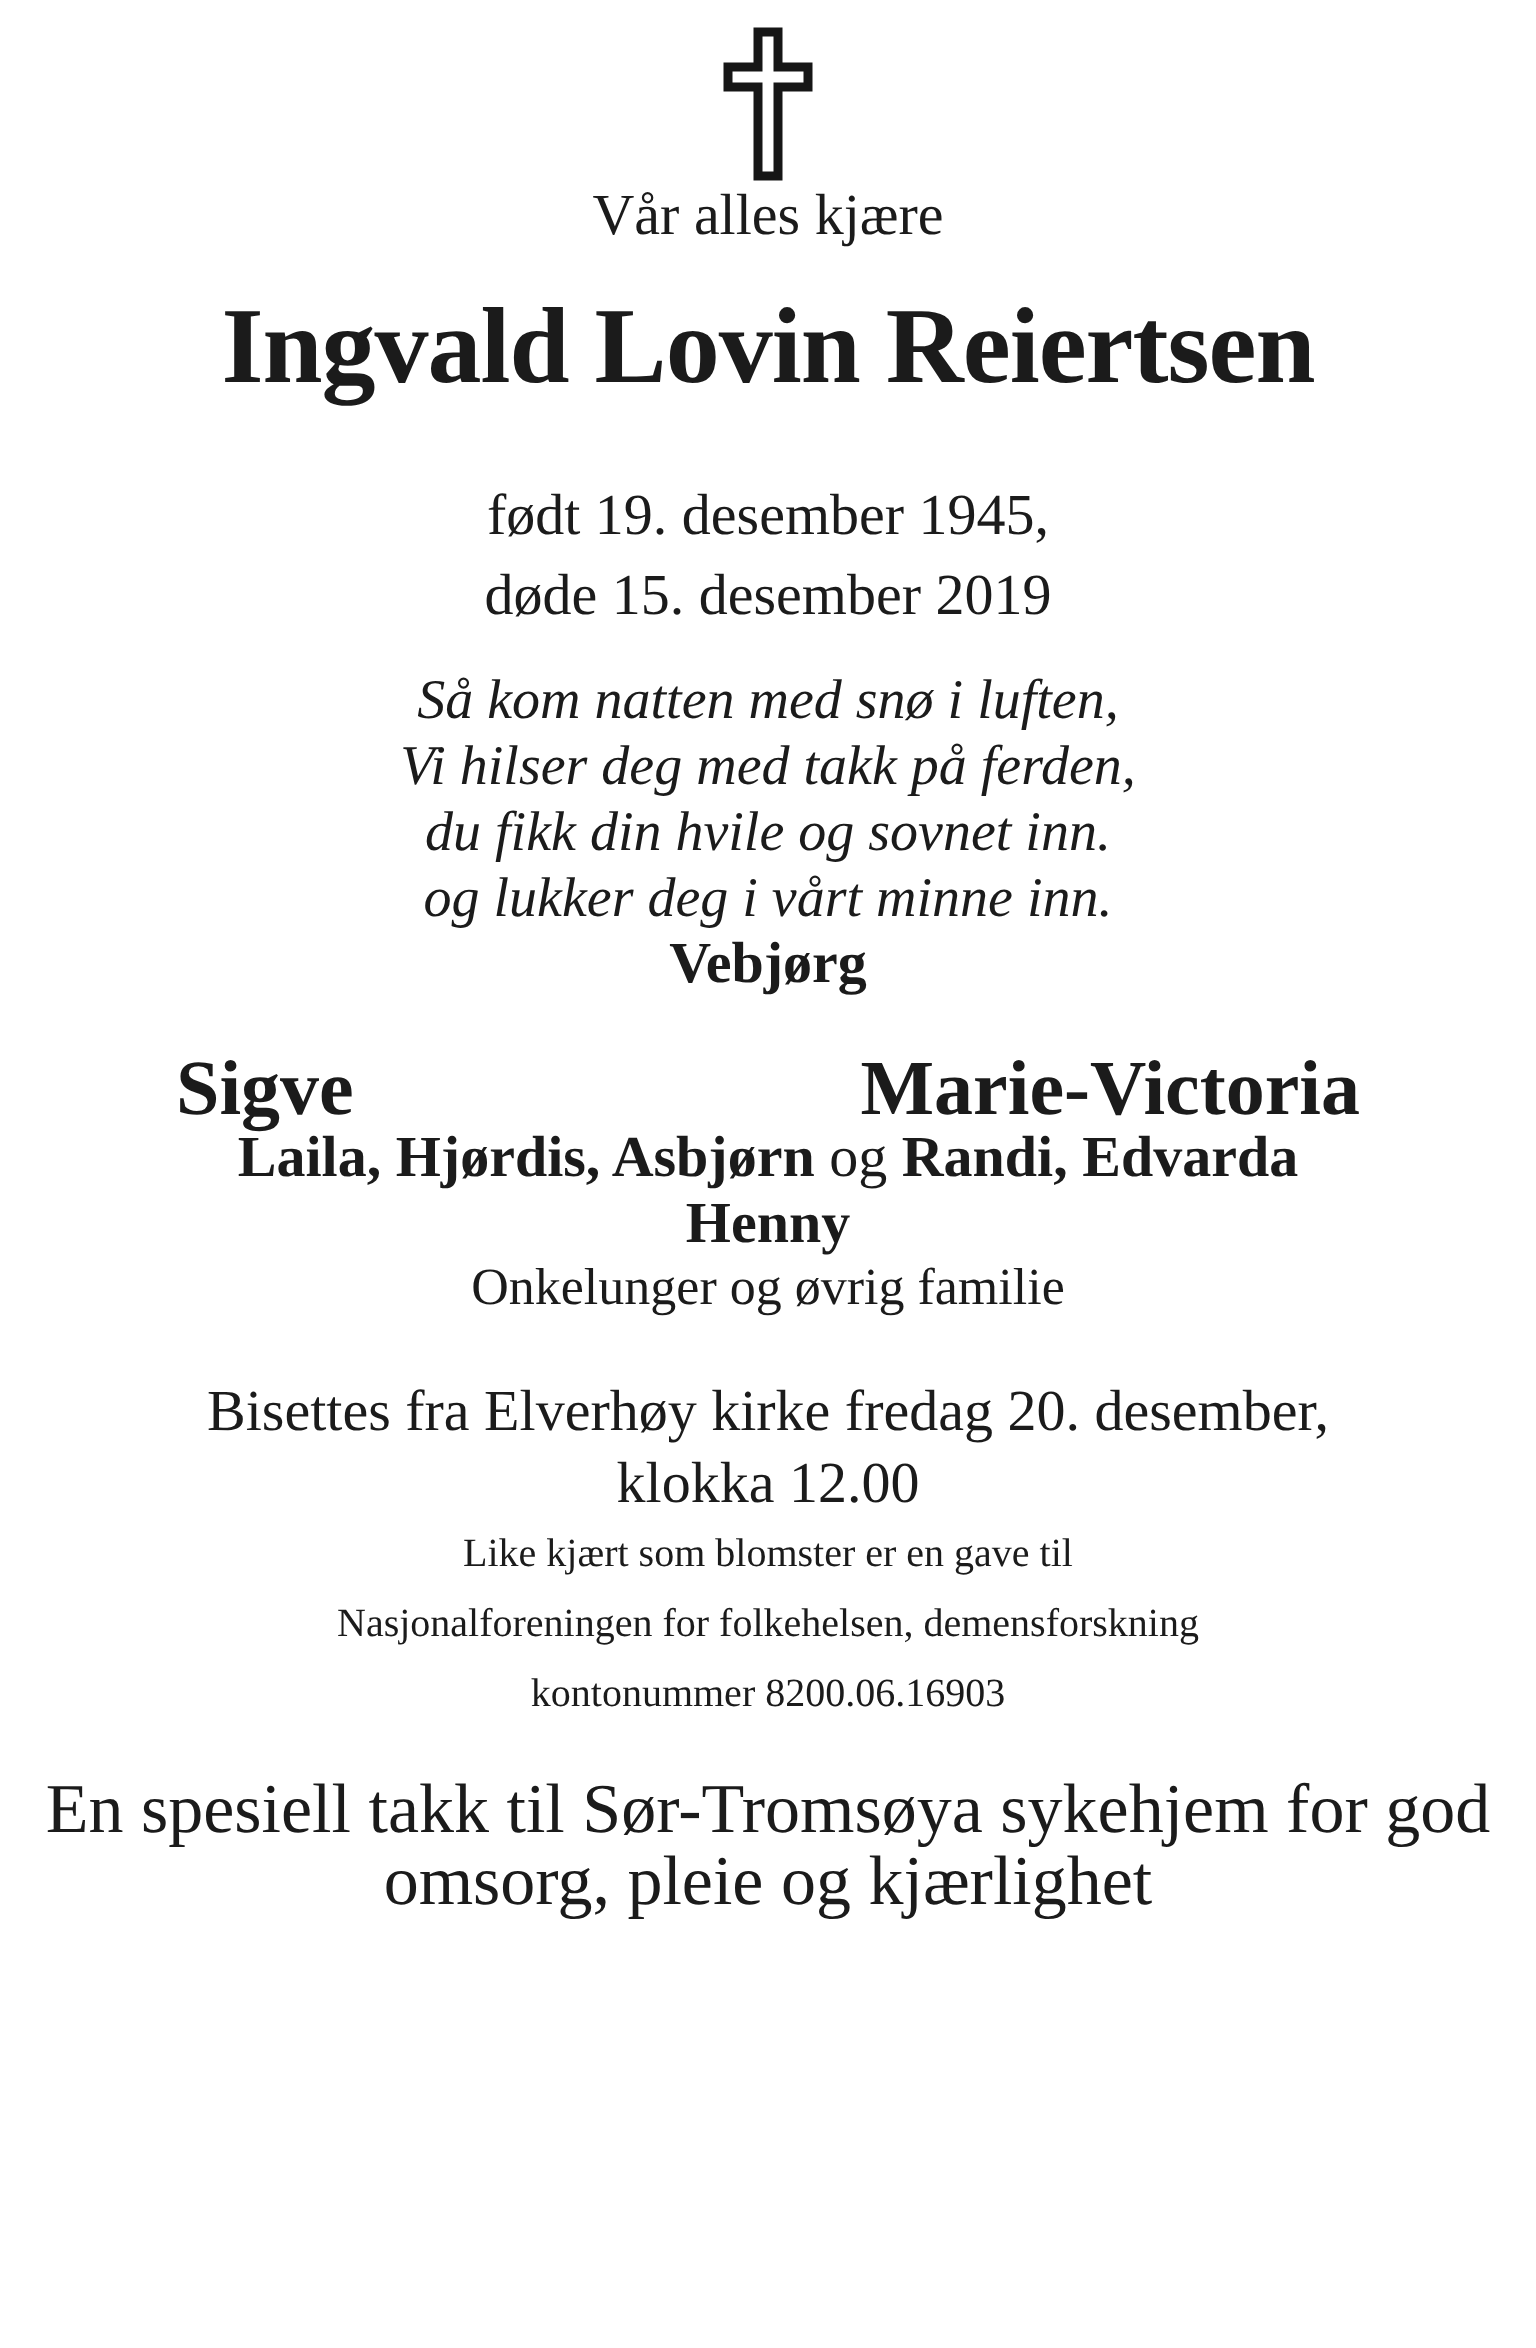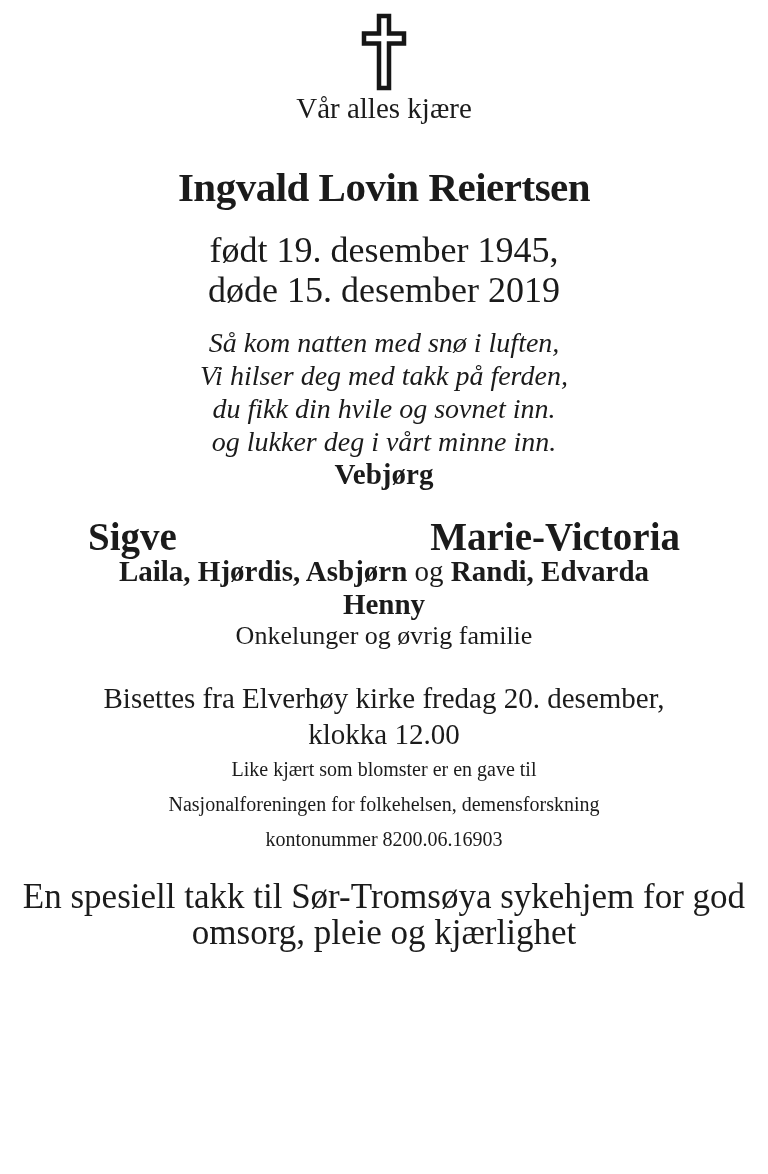--- a/index.html
+++ b/index.html
@@ -27,29 +27,29 @@
     display: flex;
     align-items: center;
     justify-content: center;
   }
   .intro {
     margin-top: 10px;
     font-size: 29px;
     line-height: 32px;
   }
   .deceased-name {
-    margin: 32px 0 0 0;
-    font-size: 41px;
+    margin: 18px 0 0 0;
+    font-size: 54px;
     line-height: 62px;
     font-weight: bold;
     letter-spacing: -0.5px;
   }
   .dates {
-    margin-top: 12px;
-    font-size: 36px;
+    margin-top: 34px;
+    font-size: 29px;
     line-height: 40px;
   }
   .poem {
     margin-top: 16px;
     font-style: italic;
     font-size: 28px;
     line-height: 33px;
   }
   .name-single-top {
     margin-top: 24px;

